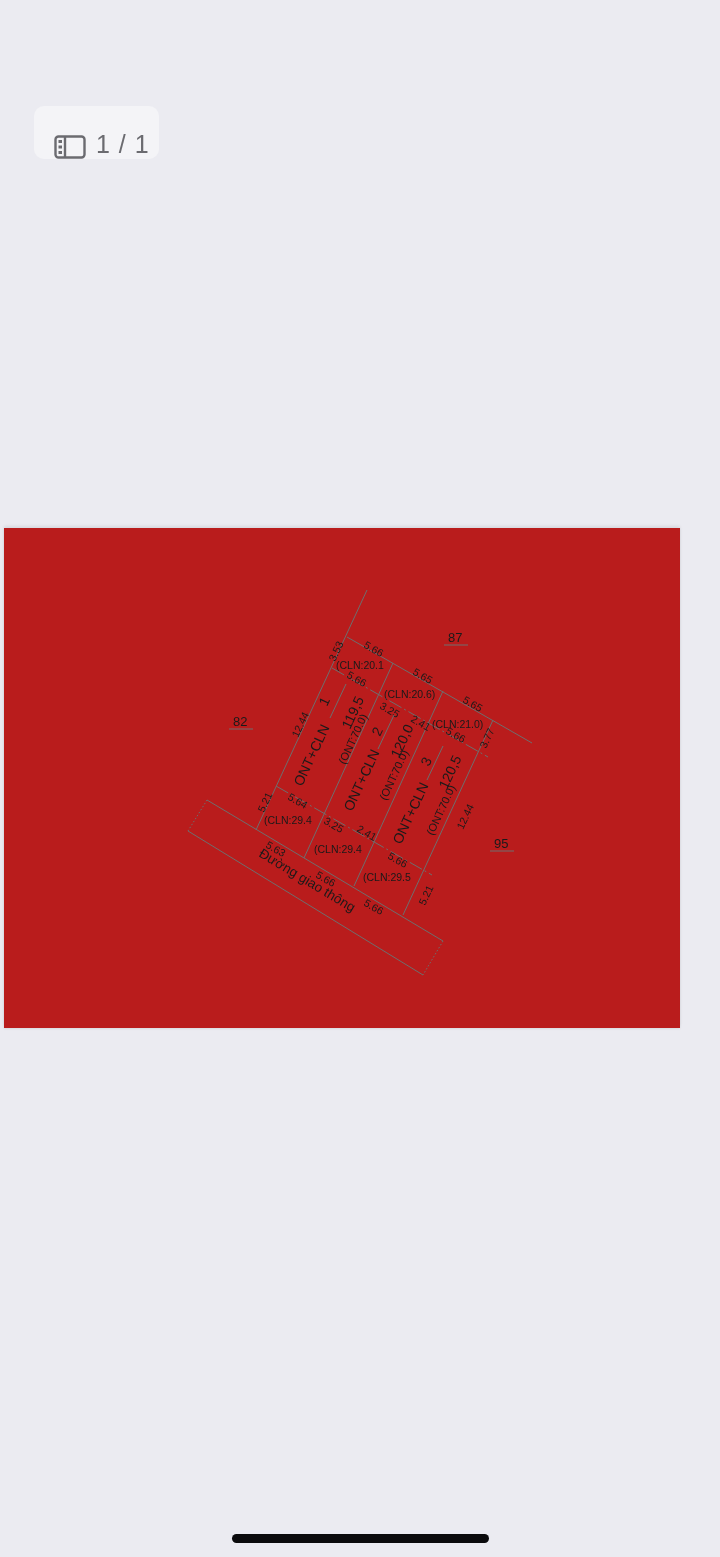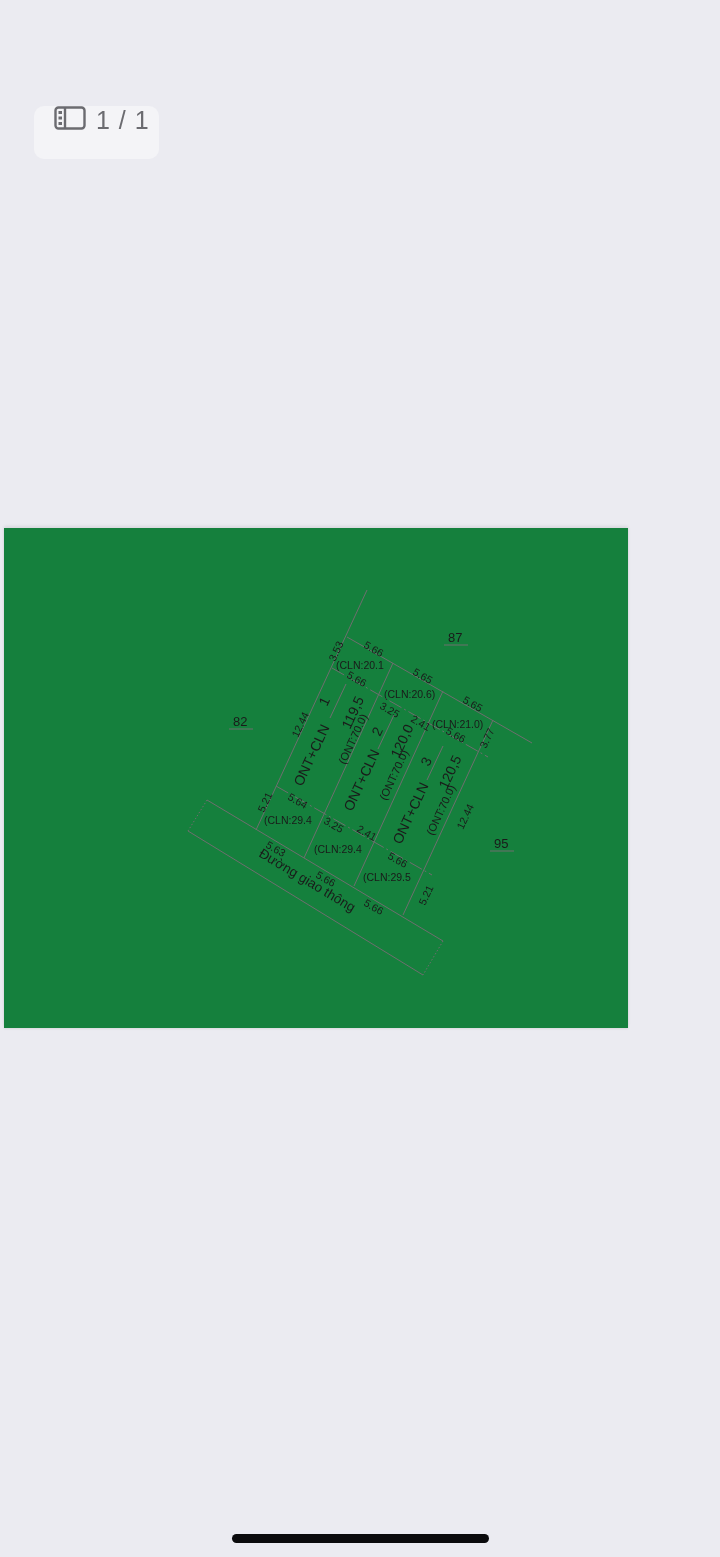--- a/index.html
+++ b/index.html
@@ -4,29 +4,29 @@
 <style>
   html, body { margin: 0; padding: 0; }
   body {
     width: 720px; height: 1557px; position: relative; overflow: hidden;
     background: #ebebf1;
     font-family: "Liberation Sans", sans-serif;
   }
   .page-badge {
     position: absolute; left: 34px; top: 106px; width: 125px; height: 53px;
     background: #f4f4f7; border-radius: 10px;
-    display: flex; align-items: flex-start; box-sizing: border-box; padding-left: 20px;
+    display: flex; align-items: flex-end; box-sizing: border-box; padding-left: 20px;
   }
   .page-badge svg { width: 32px; height: 24px; }
   .page-badge .count {
     margin-left: 10px; font-size: 25px; color: #6b6b70; letter-spacing: 1px;
   }
   .doc-card {
-    position: absolute; left: 4px; top: 528px; width: 624px; height: 500px;
-    background: #15803d;
+    position: absolute; left: 4px; top: 528px; width: 676px; height: 500px;
+    background: #b91c1c;
     box-shadow: 0 -2px 3px rgba(0,0,0,0.08), 0 1px 2px rgba(0,0,0,0.08);
     text-align: right;
   }
   .doc-card svg { position: absolute; left: -4px; top: -528px; }
   .home-indicator {
     position: absolute; left: 232px; top: 1534px; width: 257px; height: 9px;
     background: #0b0b0d; border-radius: 5px;
   }
   svg text { font-family: "Liberation Sans", sans-serif; fill: #1a1a1a; }
 </style>

